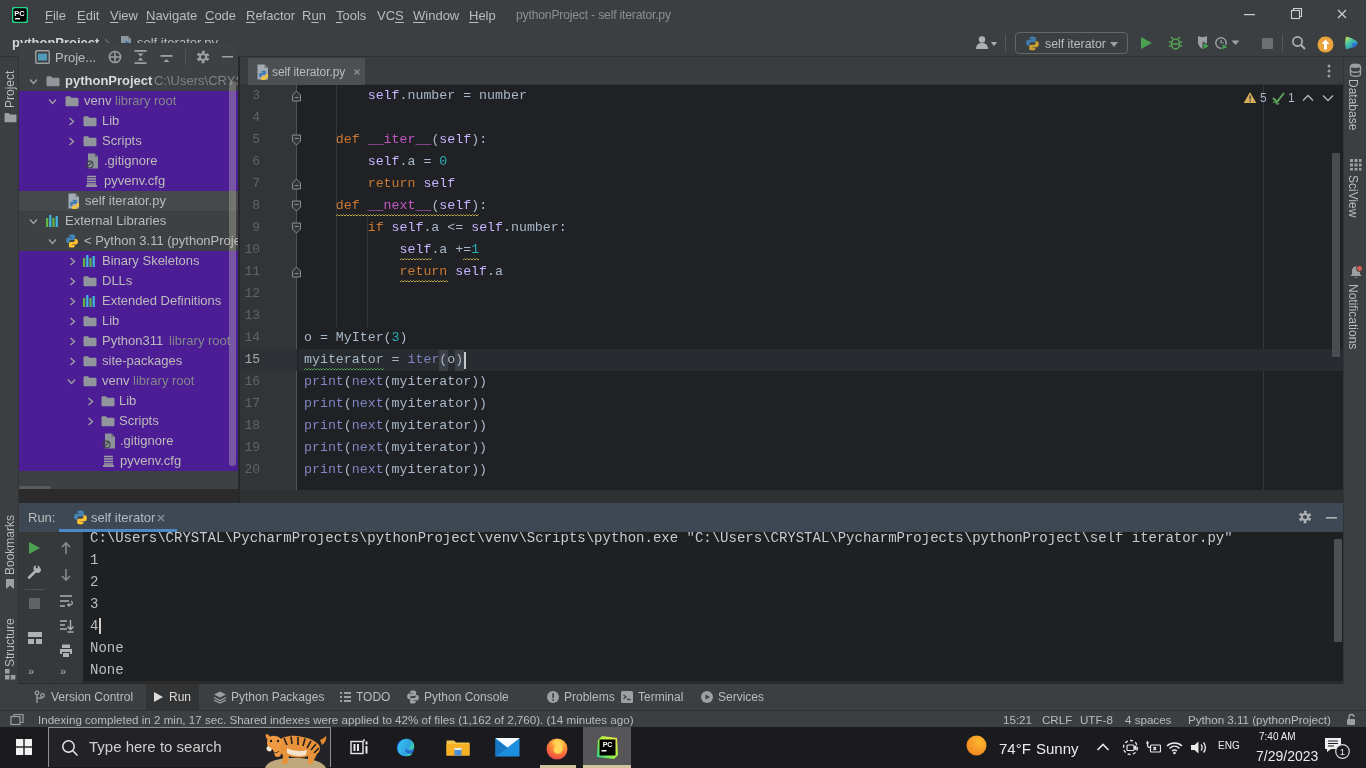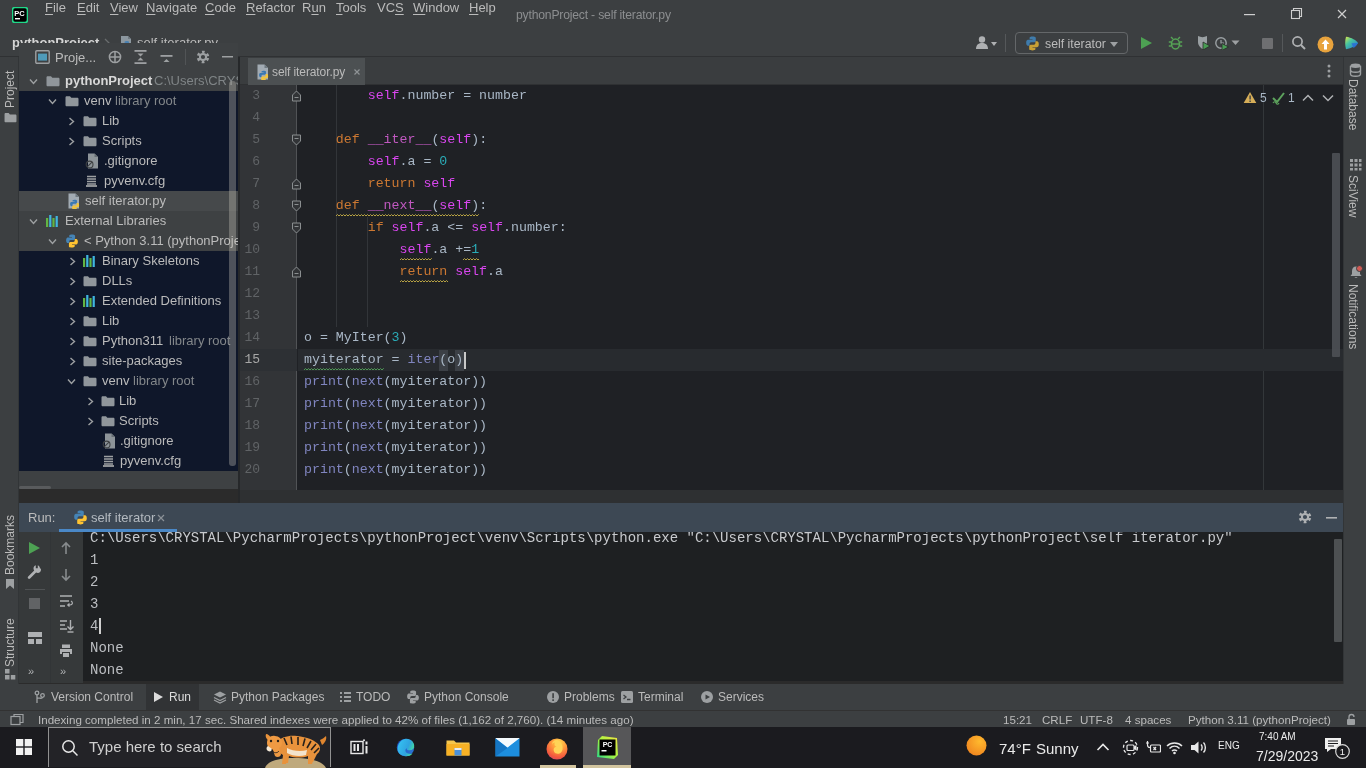--- a/index.html
+++ b/index.html
@@ -1,43 +1,43 @@
 <!DOCTYPE html>
 <html><head>
 <meta charset="utf-8">
 <style>
   * { margin:0; padding:0; box-sizing:border-box; }
   html,body { width:1366px; height:768px; overflow:hidden; background:#2b2b2b; }
   #root { position:relative; width:1200px; height:768px; font-family:"Liberation Sans",sans-serif; color:#bbbbbb;text-decoration:underline; }
   .abs { position:absolute; }
   
   #titlebar { left:0; top:0; width:1366px; height:30px; background:#3c3f41; }
-  .menu { position:absolute; top:0; font-size:13px; color:#bbbbbb; }
+  .menu { position:absolute; top:8px; font-size:13px; color:#bbbbbb; }
   .mn { text-decoration:underline; text-underline-offset:2px; }
   #wintitle { position:absolute; top:8px; left:516px; width:300px; white-space:nowrap; font-size:12.2px; letter-spacing:-0.2px; color:#8c8e90; }
   
   #row2 { left:0; top:30px; width:1366px; height:27px; background:#3c3f41; border-bottom:1px solid #2f3133; }
   
   #lstripe { left:0; top:57px; width:19px; height:627px; background:#3c3f41; border-right:1px solid #323537; }
   .vlabel { position:absolute; font-size:12px; color:#bbbbbb; white-space:nowrap; }
   
   #ppanel { left:19px; top:43px; width:219px; height:446px; background:#3e4143; overflow:hidden; }
   #phead { position:absolute; left:0; top:0; width:219px; height:28px; }
   .trow { position:absolute; left:0; width:219px; height:20px; font-size:13px; line-height:20px; white-space:nowrap; }
-  .olive { background:#0f172a; }
+  .olive { background:#4c1d95; }
   .sel { background:#46494b; }
   .chev { position:absolute; }
   
   #tabbar { left:240px; top:57px; width:1103px; height:28px; background:#3a3d3f; border-bottom:1px solid #2f3133; }
   #tab1 { position:absolute; left:8px; top:1px; width:117px; height:27px; background:#4c5052; }
   #editor { left:240px; top:85px; width:1103px; height:405px; background:#1f2125; overflow:hidden; }
   #gutter { position:absolute; left:0; top:0; width:57px; height:405px; background:#323437; border-right:1px solid #515356; }
   .ln { position:absolute; left:0px; width:20px; text-align:right; font-size:13px; color:#606366; font-family:"Liberation Mono",monospace; line-height:22px; }
   .cl { position:absolute; left:64px; font-family:"Liberation Mono",monospace; font-size:13.27px; line-height:22px; white-space:pre; color:#a9b7c6; }
-  .kw { color:#cc7832; } .mg { color:#c159c1; } .sf { color:#d946ef; } .nm { color:#2aacb8; } .bi { color:#8085c0; }
+  .kw { color:#cc7832; } .mg { color:#c159c1; } .sf { color:#c4b5fd; } .nm { color:#2aacb8; } .bi { color:#8085c0; }
   #editband { left:240px; top:490px; width:1103px; height:13px; background:#2e3032; }
   
   #runhead { left:19px; top:503px; width:1324px; height:29px; background:#3d4854; }
   #runtools { left:19px; top:532px; width:64px; height:151px; background:#36393a; }
   #console { left:83px; top:532px; width:1260px; height:149px; background:#1e2022; overflow:hidden; }
   .conline { position:absolute; left:7px; font-family:"Liberation Mono",monospace; font-size:14px; line-height:22px; white-space:pre; color:#bcbec2; }
   
   #rstripe { left:1343px; top:57px; width:23px; height:627px; background:#3c3f41; border-left:1px solid #323537; }
   
   #twbar { left:0; top:684px; width:1366px; height:26px; background:#3c3f41; }

